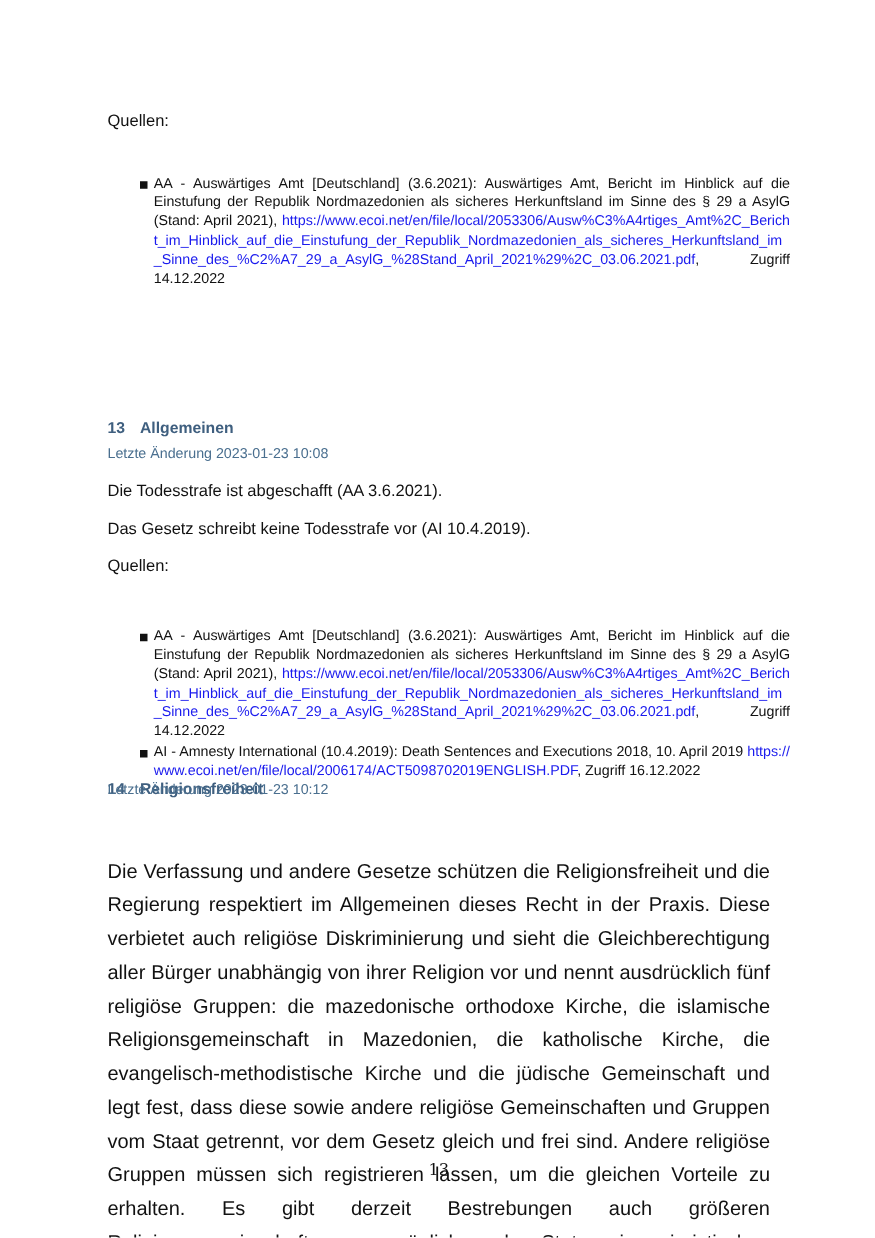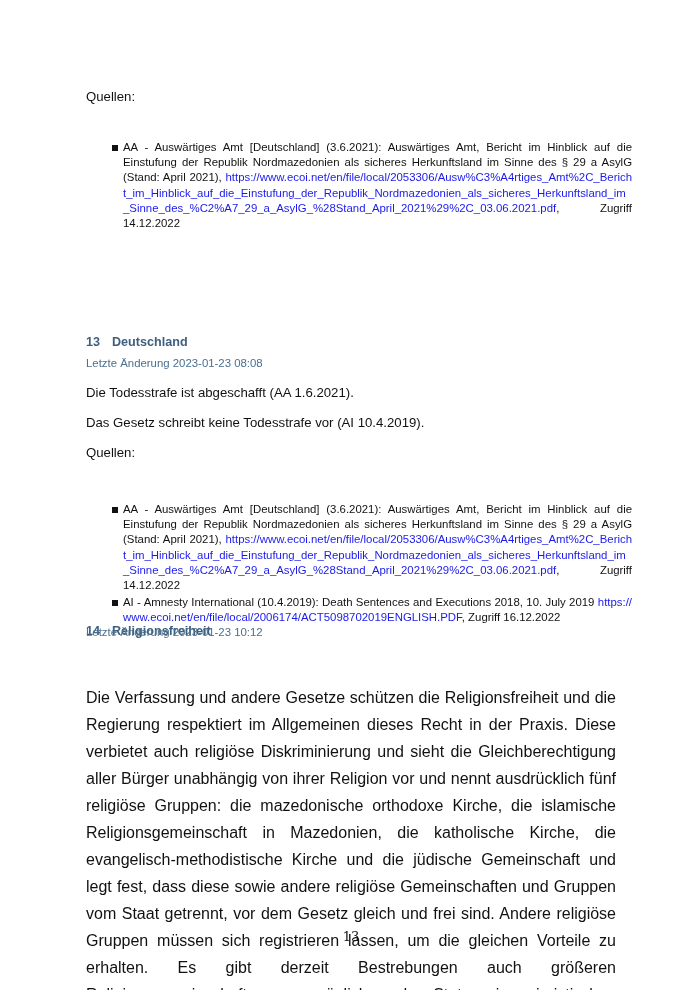--- a/index.html
+++ b/index.html
@@ -25,31 +25,31 @@
 
 <div class="page">
 
   <p class="p quellen" style="top:88px">Quellen:</p>
 
   <ul class="src" style="top:124px">
     <li><span>AA - Auswärtiges Amt [Deutschland] (3.6.2021): Auswärtiges Amt, Bericht im Hinblick auf die Einstufung der Republik Nordmazedonien als sicheres Herkunftsland im Sinne des § 29 a AsylG (Stand: April 2021), </span><a class="link">https://www.ecoi.net/en/file/local/2053306/Ausw%C3%A4rtiges_Amt%2C_Bericht_im_Hinblick_auf_die_Einstufung_der_Republik_Nordmazedonien_als_sicheres_Herkunftsland_im_Sinne_des_%C2%A7_29_a_AsylG_%28Stand_April_2021%29%2C_03.06.2021.pdf</a><span>, Zugriff 14.12.2022</span></li>
   </ul>
 
   <div class="h" style="top:335px">
-    <span class="num">13</span><span>Deutschland</span>
+    <span class="num">13</span><span>Allgemeinen</span>
   </div>
-  <div class="meta" style="top:357px">Letzte Änderung 2023-01-23 08:08</div>
+  <div class="meta" style="top:357px">Letzte Änderung 2023-01-23 10:08</div>
 
-  <p class="p" style="position:absolute;top:384px">Die Todesstrafe ist abgeschafft (AA 1.6.2021).</p>
+  <p class="p" style="position:absolute;top:384px">Die Todesstrafe ist abgeschafft (AA 3.6.2021).</p>
   <p class="p" style="position:absolute;top:414px">Das Gesetz schreibt keine Todesstrafe vor (AI 10.4.2019).</p>
   <p class="p quellen" style="top:444px">Quellen:</p>
 
   <ul class="src" style="top:486px">
     <li><span>AA - Auswärtiges Amt [Deutschland] (3.6.2021): Auswärtiges Amt, Bericht im Hinblick auf die Einstufung der Republik Nordmazedonien als sicheres Herkunftsland im Sinne des § 29 a AsylG (Stand: April 2021), </span><a class="link">https://www.ecoi.net/en/file/local/2053306/Ausw%C3%A4rtiges_Amt%2C_Bericht_im_Hinblick_auf_die_Einstufung_der_Republik_Nordmazedonien_als_sicheres_Herkunftsland_im_Sinne_des_%C2%A7_29_a_AsylG_%28Stand_April_2021%29%2C_03.06.2021.pdf</a><span>, Zugriff 14.12.2022</span></li>
-    <li><span>AI - Amnesty International (10.4.2019): Death Sentences and Executions 2018, 10. July 2019 </span><a class="link">https://www.ecoi.net/en/file/local/2006174/ACT5098702019ENGLISH.PDF</a><span>, Zugriff 16.12.2022</span></li>
+    <li><span>AI - Amnesty International (10.4.2019): Death Sentences and Executions 2018, 10. April 2019 </span><a class="link">https://www.ecoi.net/en/file/local/2006174/ACT5098702019ENGLISH.PDF</a><span>, Zugriff 16.12.2022</span></li>
   </ul>
 
   <div class="h" style="top:624px">
     <span class="num">14</span><span>Religionsfreiheit</span>
   </div>
   <div class="meta" style="top:626px">Letzte Änderung 2023-01-23 10:12</div>
 
   <p class="body14" style="top:668px">Die Verfassung und andere Gesetze schützen die Religionsfreiheit und die Regierung respektiert im Allgemeinen dieses Recht in der Praxis. Diese verbietet auch religiöse Diskriminierung und sieht die Gleichberechtigung aller Bürger unabhängig von ihrer Religion vor und nennt ausdrücklich fünf religiöse Gruppen: die mazedonische orthodoxe Kirche, die islamische Religionsgemeinschaft in Mazedonien, die katholische Kirche, die evangelisch-methodistische Kirche und die jüdische Gemeinschaft und legt fest, dass diese sowie andere religiöse Gemeinschaften und Gruppen vom Staat getrennt, vor dem Gesetz gleich und frei sind. Andere religiöse Gruppen müssen sich registrieren lassen, um die gleichen Vorteile zu erhalten. Es gibt derzeit Bestrebungen auch größeren Religionsgemeinschaften zu ermöglichen, den Status einer „juristischen Person“ zu erlangen, aber das Justizministerium verschob die Konsultationen mit religiösen Gruppen zu den Änderungen erneut (USDOS 2.6.2022; vgl. EK 12.10.2022).</p>
 
   <div class="pagenum">13</div>

